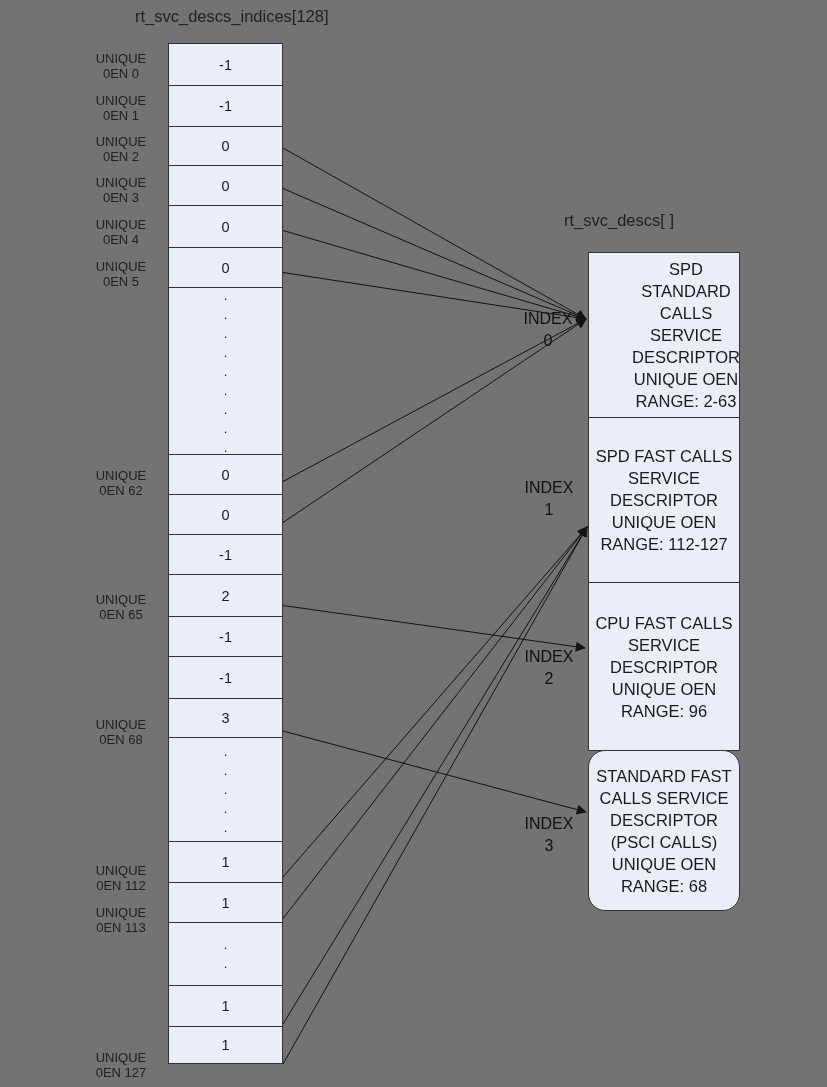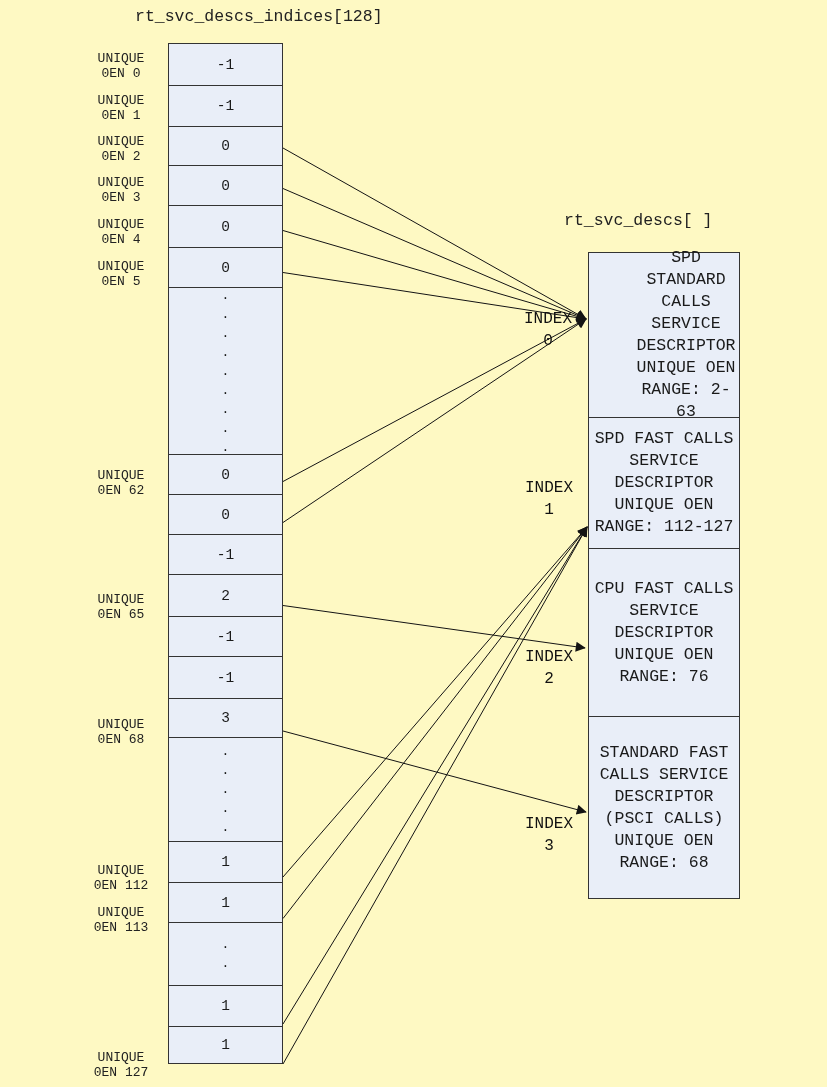--- a/index.html
+++ b/index.html
@@ -3,21 +3,21 @@
 <meta charset="utf-8">
 <style>
   :root{
     --cell-fill:#e9eef8;
     --cell-border:#333333;
     --line:#141414;
     --text:#1a1a1a;
   }
   html,body{margin:0;padding:0;background:#ffffff;}
   body{font-family:"Liberation Sans", sans-serif;color:var(--text);}
-  #canvas{position:relative;width:827px;height:1087px;background:#fef9c3;overflow:hidden;font-family:Liberation Mono, monospace;}
+  #canvas{position:relative;width:827px;height:1087px;background:#737373;overflow:hidden;}
 
   .title{position:absolute;font-size:16.5px;white-space:nowrap;color:#222;}
   #left-title{left:135px;top:7px;}
   #right-title{left:564px;top:211px;width:152px;text-align:left;}
 
   #rows{position:absolute;left:168px;top:43px;width:115px;}
   .cell{
     box-sizing:border-box;width:115px;
     border:1px solid var(--cell-border);margin-top:-1px;
     background:var(--cell-fill);
@@ -118,31 +118,31 @@
 0EN 113</div>
       <div class="oen-label" style="top: 1050px;">UNIQUE
 0EN 127</div>
     </div>
   <div id="boxes">
       <div class="descbox" style="height: 166px;">SPD STANDARD
 CALLS SERVICE
 DESCRIPTOR
 UNIQUE OEN
 RANGE: 2-63</div>
-      <div class="descbox" style="height: 132px;">SPD FAST CALLS
+      <div class="descbox" style="height: 166px;">SPD FAST CALLS
 SERVICE
 DESCRIPTOR
 UNIQUE OEN
 RANGE: 112-127</div>
       <div class="descbox" style="height: 169px;">CPU FAST CALLS
 SERVICE
 DESCRIPTOR
 UNIQUE OEN
-RANGE: 76</div>
-      <div class="descbox" style="height: 183px;">STANDARD FAST
+RANGE: 96</div>
+      <div class="descbox" style="height: 161px; border-radius: 17px;">STANDARD FAST
 CALLS SERVICE
 DESCRIPTOR
 (PSCI CALLS)
 UNIQUE OEN
 RANGE: 68</div>
     </div>
   <div id="indexes">
       <div class="index-label" style="left: 500px; top: 308px;">
         <div>INDEX</div>
         <div>0</div>

